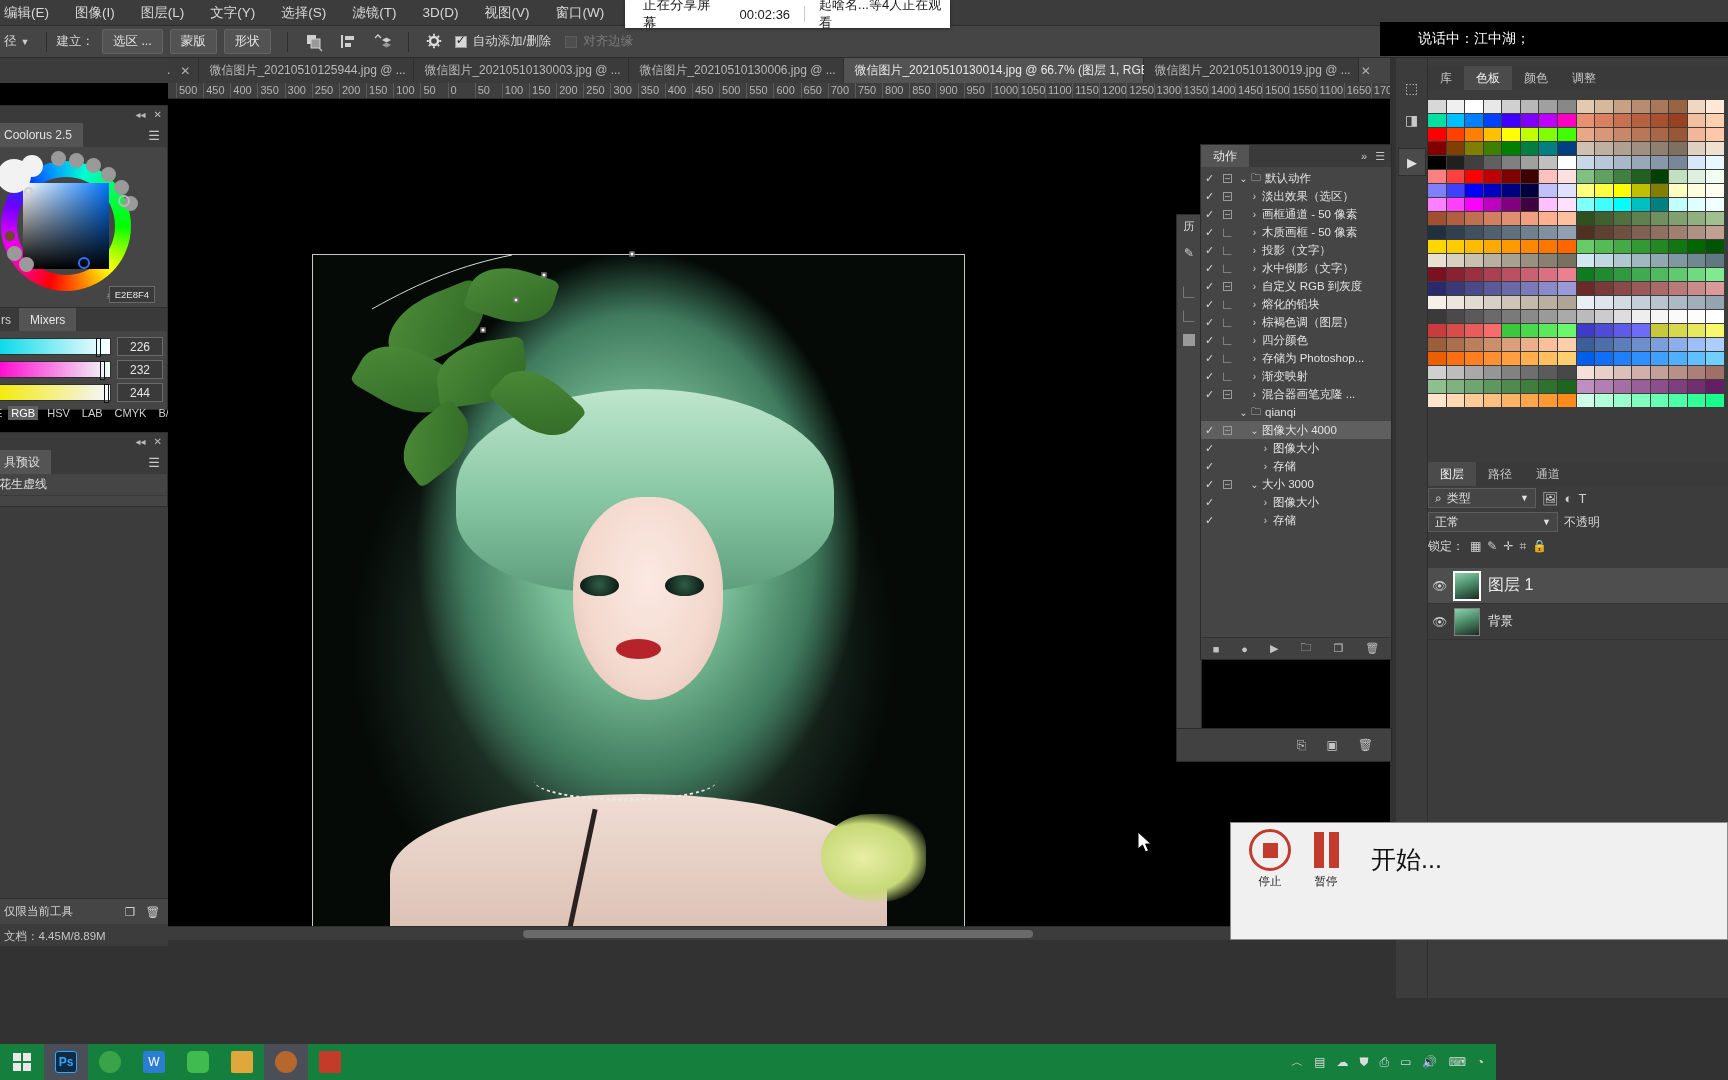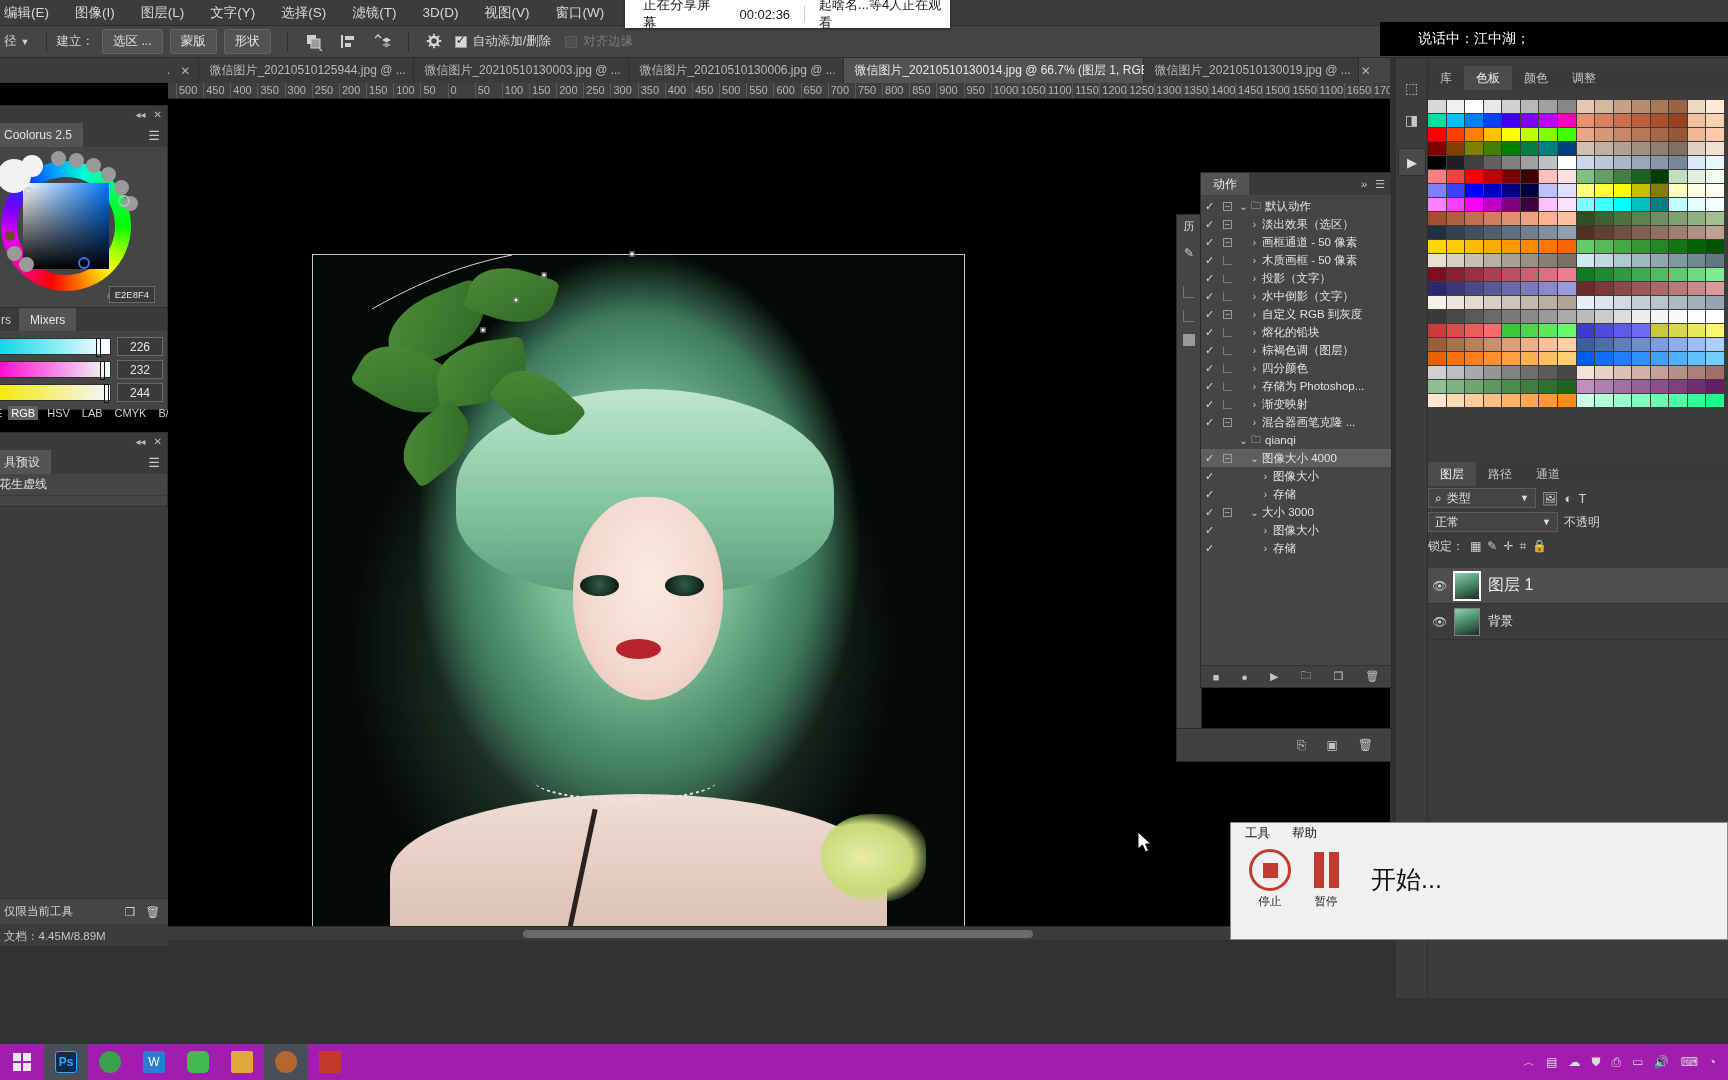--- a/index.html
+++ b/index.html
@@ -301,21 +301,21 @@
     width: 26px; height: 28px;
     background: linear-gradient(160deg,#8fcfae 0%,#4d8f6c 45%,#1b2b22 100%);
     border: 1px solid #808080;
   }
   .layer-thumb.active { outline: 2px solid #ffffff; outline-offset: -1px; }
   .eye { color: #d0d0d0; font-size: 12px; width: 14px; text-align:center; }
 
   
   .actpanel {
     position: absolute; left: 1200px; top: 144px; width: 192px; height: 516px;
-    background: #454545; border: 1px solid #2a2a2a; margin-top: 28px;
+    background: #454545; border: 1px solid #2a2a2a;
   }
   .act-tabrow { height: 22px; background: #3a3a3a; display: flex; align-items: stretch; }
   .act-tab { background: #545454; color: #e8e8e8; font-size: 12px; padding: 0 12px; display:flex; align-items:center;}
   .act-tools { margin-left: auto; display: flex; align-items: center; gap: 8px; padding-right: 6px; color: #c6c6c6; font-size: 11px;}
   .act-list { padding-top: 2px; }
   .act-row { display: flex; align-items: center; height: 18px; font-size: 11.5px; color: #e2e2e2; }
   .act-row.sel { background: #5f5f5f; }
   .act-ck { width: 17px; text-align: center; color: #d8d8d8; font-size: 11px; }
   .act-box { width: 18px; display:flex; align-items:center; justify-content:center; }
   .act-box i {
@@ -366,22 +366,22 @@
     display: flex; align-items: center; justify-content: center;
   }
   .ocam-stop i { width: 15px; height: 15px; background: #c23b2e; display:block; }
   .ocam-pause { width: 42px; height: 42px; display: flex; align-items: center; justify-content: center; gap: 5px;}
   .ocam-pause i { width: 10px; height: 36px; background: #c23b2e; display:block; }
   .ocam-lbl { font-size: 11.5px; color: #222; margin-top: 3px; }
   .ocam-start { font-size: 25px; color: #111; margin-left: 10px; }
 
   
   .taskbar {
-    position: absolute; left: 0; bottom: 0; width: 1728px; height: 36px;
-    background: #a21caf; display: flex; align-items: center;
+    position: absolute; left: 0; bottom: 0; width: 1496px; height: 36px;
+    background: #15803d; display: flex; align-items: center;
   }
   .tb-start { width: 44px; height: 36px; display:flex; align-items:center; justify-content:center; color:#e8e8e8; font-size: 14px;}
   .tb-app {
     width: 44px; height: 36px; display: flex; align-items: center; justify-content: center;
     position: relative;
   }
   .tb-app.active { background: #4a4f57; }
   .tb-sq { width: 22px; height: 22px; border-radius: 3px; display:block; }
   .tb-tray { margin-left: auto; display: flex; align-items: center; gap: 11px; padding-right: 12px; color: #dcdcdc; font-size: 12px;}
 
@@ -1311,24 +1311,20 @@
       </div>
       <div class="layer-item">
         <span class="eye">👁</span>
         <span class="layer-thumb"></span>
         <span style="font-size:12.5px;color:#e8e8e8;">背景</span>
       </div>
     </div>
   </div>
 
   <div class="ocam">
-    <div class="ocam-menu">
-      <span>工具</span>
-      <span>帮助</span>
-    </div>
     <div class="ocam-body">
       <div class="ocam-btn">
         <div class="ocam-stop">
             <i></i>
           </div>
         <div class="ocam-lbl">停止</div>
       </div>
       <div class="ocam-btn">
         <div class="ocam-pause">
             <i></i>

